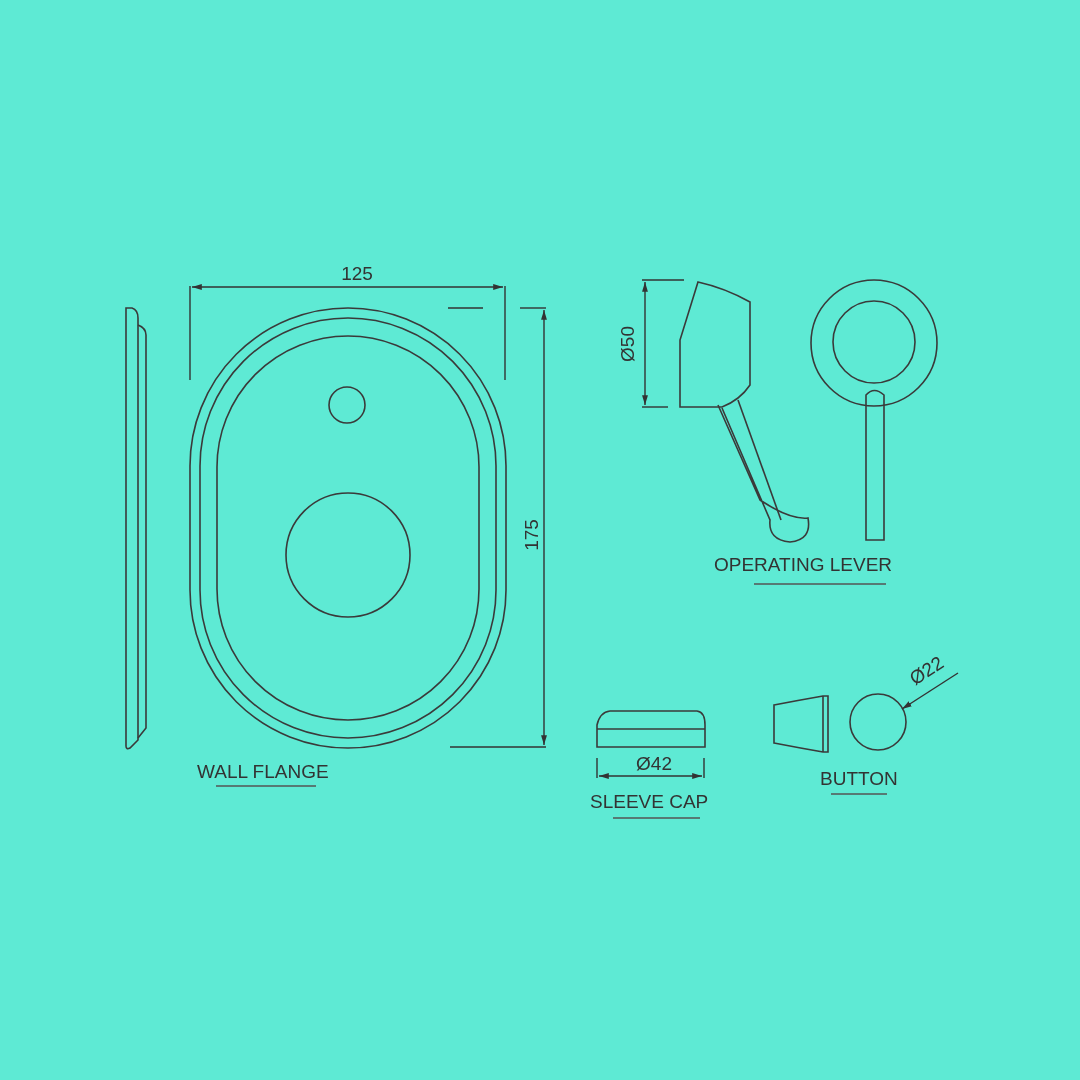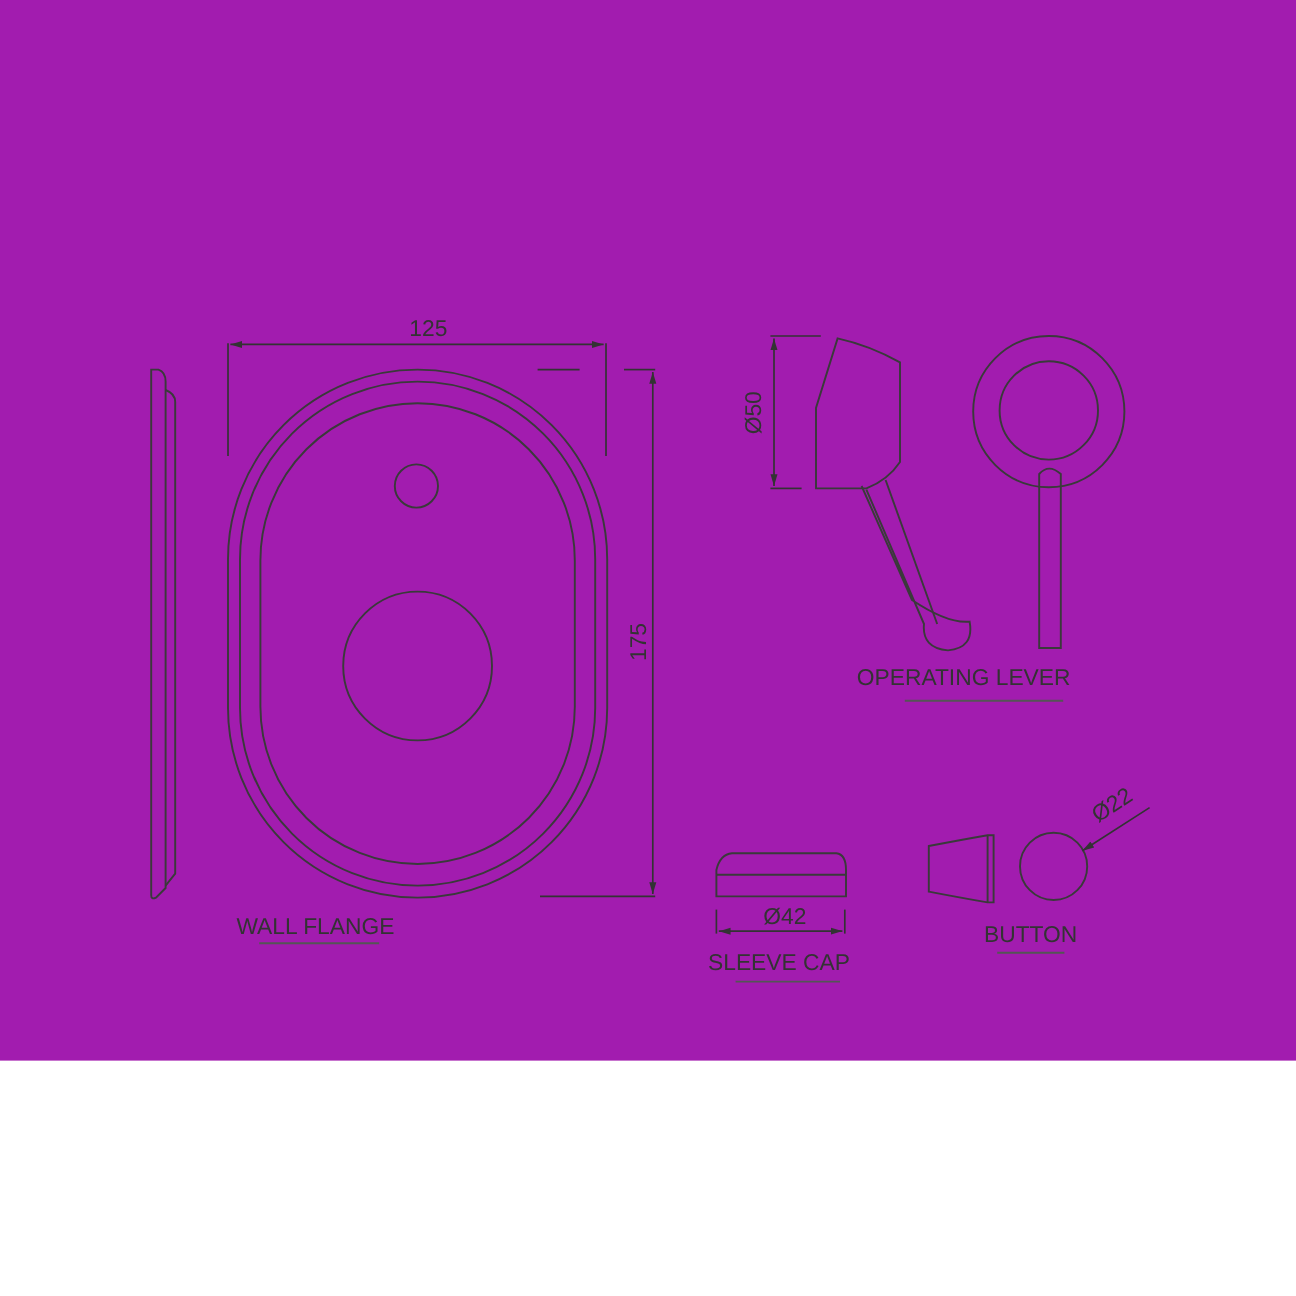--- a/index.html
+++ b/index.html
@@ -1,16 +1,16 @@
 <!DOCTYPE html>
 <html><head>
 <meta charset="utf-8">
 <style>
   html, body { margin:0; padding:0; background:#ffffff; }
-  #canvas { position:relative; width:1080px; height:884px; background:#a21caf; overflow:hidden;text-decoration:underline; }
+  #canvas { position:relative; width:1080px; height:1080px; background:#5eead4; overflow:hidden;text-decoration:underline; }
   svg { position:absolute; left:0; top:0; }
   .lbl { font-family:"Liberation Sans", sans-serif; fill:#333; }
 </style>
 </head>
 <body>
 
 <div id="canvas">
 <svg width="1080" height="1080" viewBox="0 0 1080 1080" xmlns="http://www.w3.org/2000/svg">
   <defs>
     <marker id="arr" viewBox="0 0 10 10" refX="10" refY="5" markerWidth="7" markerHeight="7" orient="auto-start-reverse">

